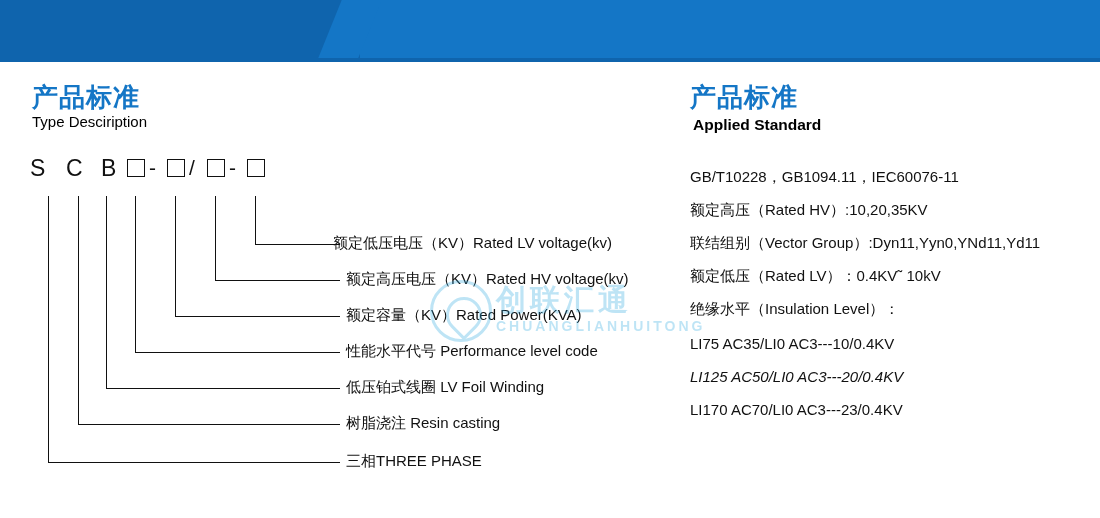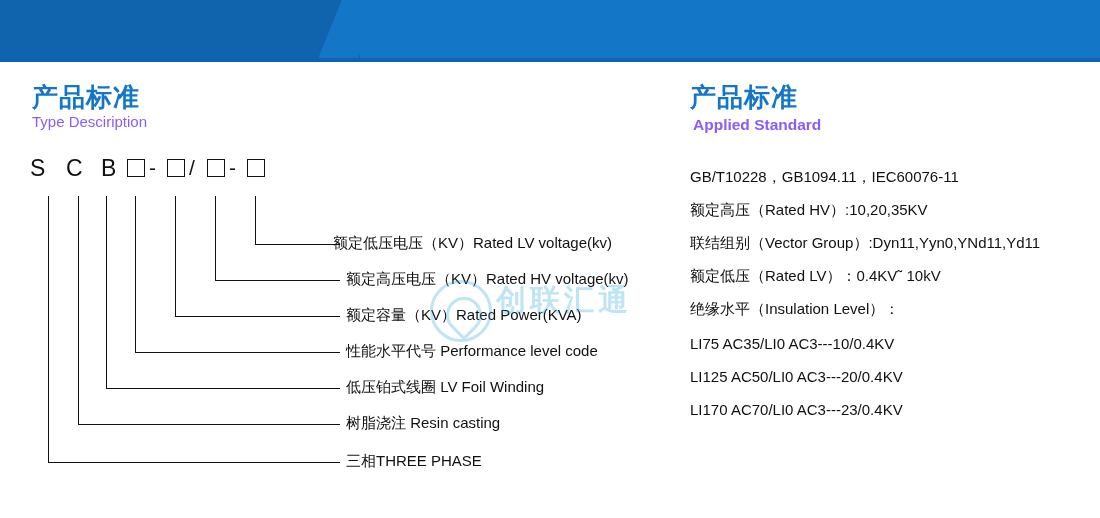--- a/index.html
+++ b/index.html
@@ -79,21 +79,21 @@
   .sec-title-cn {
     position: absolute;
     font-size: 26px;
     font-weight: bold;
     color: #1476c6;
     letter-spacing: 1px;
   }
   .sec-title-en {
     position: absolute;
     font-size: 15px;
-    color: #8b5cf6;
+    color: #000000;
   }
   #left-title-cn { left: 32px; top: 80px; }
   #left-title-en { left: 32px; top: 113px; }
   #right-title-cn { left: 690px; top: 80px; }
   #right-title-en { left: 693px; top: 116px; font-weight: bold; font-size: 15.5px; }
 
   
   .code-row {
     position: absolute;
     left: 30px;
@@ -257,21 +257,22 @@
 <div class="callout" style="left:346px; top:378px;">低压铂式线圈 LV Foil Winding</div>
 <div class="callout" style="left:346px; top:414px;">树脂浇注 Resin casting</div>
 <div class="callout" style="left:346px; top:452px;">三相THREE PHASE</div>
 
 <div class="std-line" style="top:168px;">GB/T10228，GB1094.11，IEC60076-11</div>
 <div class="std-line" style="top:201px;">额定高压（Rated HV）:10,20,35KV</div>
 <div class="std-line" style="top:234px;">联结组别（Vector Group）:Dyn11,Yyn0,YNd11,Yd11</div>
 <div class="std-line" style="top:267px;">额定低压（Rated LV）：0.4KV˜ 10kV</div>
 <div class="std-line" style="top:300px;">绝缘水平（Insulation Level）：</div>
 <div class="std-line" style="top:335px;">LI75 AC35/LI0 AC3---10/0.4KV</div>
-<div class="std-line" style="top:368px;">LI125 AC50/LI0 AC3---20/0.4KV</div>
+<div class="std-line" style="top:368px;font-style:italic;">LI125 AC50/LI0 AC3---20/0.4KV</div>
 <div class="std-line" style="top:401px;">LI170 AC70/LI0 AC3---23/0.4KV</div>
 
 <div class="watermark">
   <div class="wm-circle">
     <div class="wm-inner"></div>
   </div>
   <div class="wm-cn">创联汇通</div>
+  <div class="wm-en">CHUANGLIANHUITONG</div>
 </div>
 
 </body></html>

